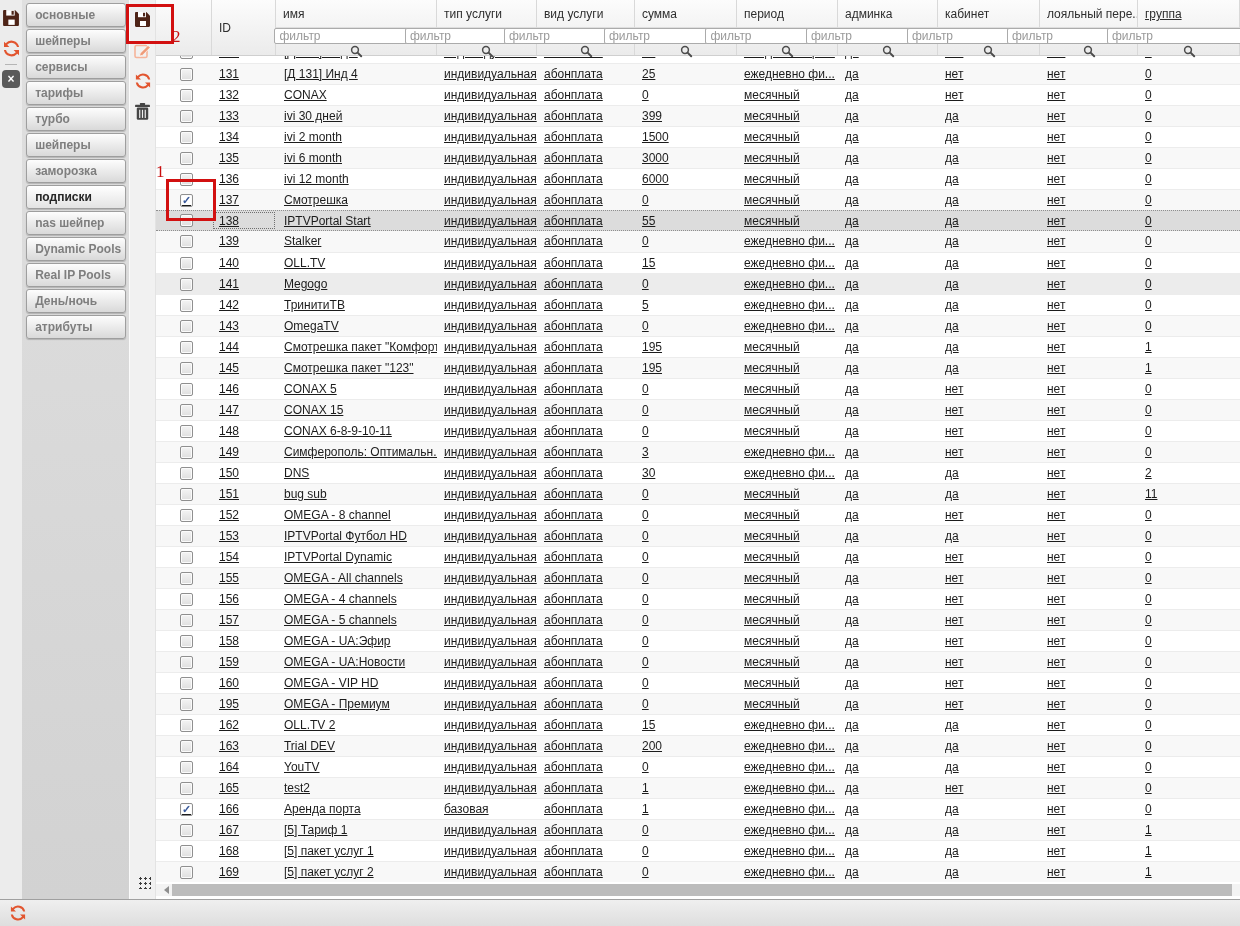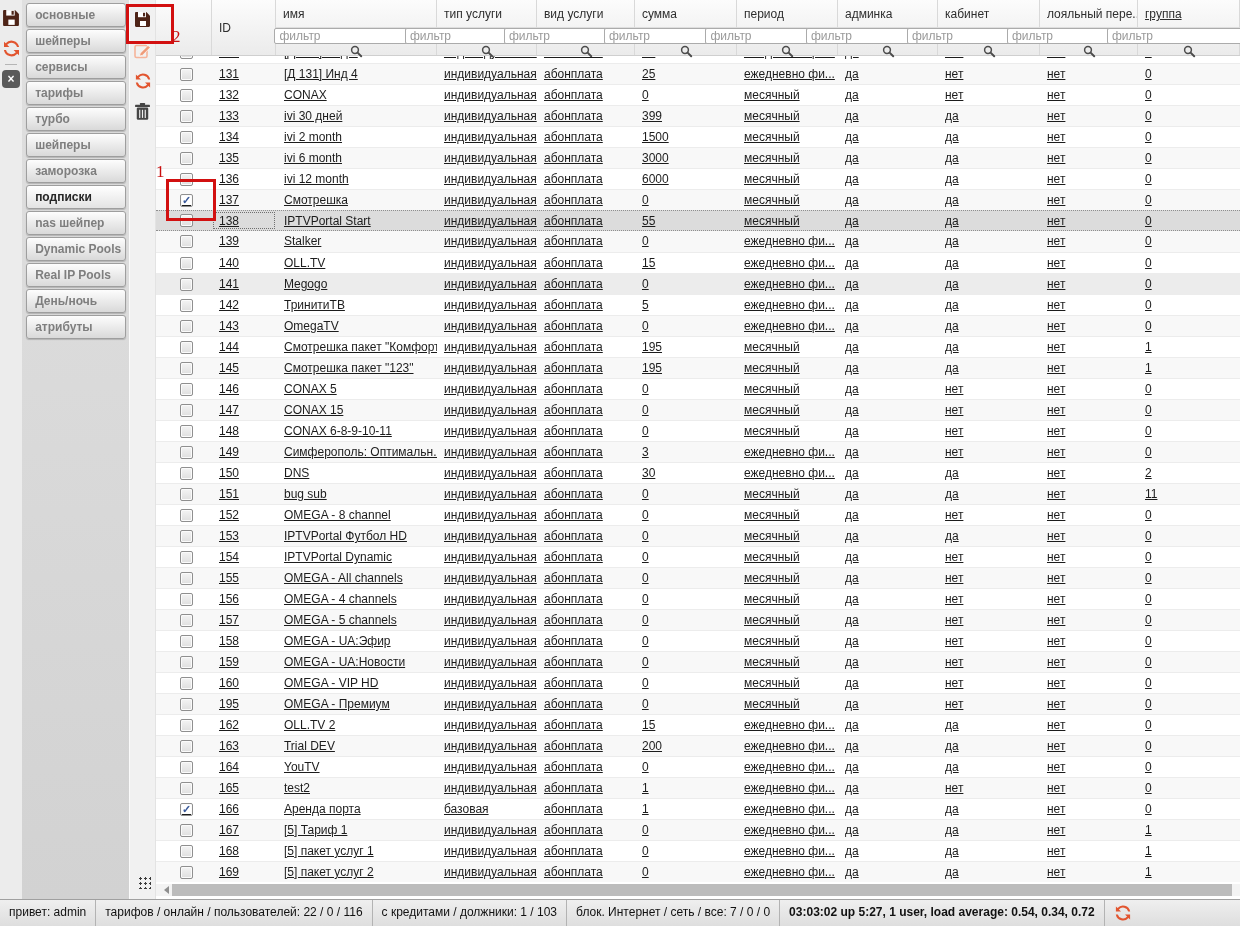--- a/index.html
+++ b/index.html
@@ -844,27 +844,20 @@
         </div>
       </div>
     <div class="hscroll">
       <div class="harrow"></div>
       <div class="hthumb"></div>
     </div>
   </div>
 </div>
 
 <div class="statusbar">
-  <div style="display:flex;">
-      <div class="seg">привет: admin</div>
-      <div class="seg">тарифов / онлайн / пользователей: 22 / 0 / 116</div>
-      <div class="seg">с кредитами / должники: 1 / 103</div>
-      <div class="seg">блок. Интернет / сеть / все: 7 / 0 / 0</div>
-      <div class="seg bold">03:03:02 up 5:27, 1 user, load average: 0.54, 0.34, 0.72</div>
-    </div>
   <div class="s-refresh">
     <svg width="18" height="18" viewBox="0 0 18 18" fill="#e2552f">
       <path d="M16.2 7.6A7.3 7.3 0 0 0 3.5 4.1L1.9 2.5v5.1h5.1L4.9 5.5a5.4 5.4 0 0 1 9.3 2.1z"></path>
       <path d="M1.8 10.4a7.3 7.3 0 0 0 12.7 3.5l1.6 1.6v-5.1H11l2.1 2.1a5.4 5.4 0 0 1-9.3-2.1z"></path>
     </svg>
   </div>
 </div>
 
 <div class="ann-box" style="left:126px;top:4px;width:42px;height:34px;"></div>
 <div class="ann-num" style="left:172px;top:27px;">2</div>

